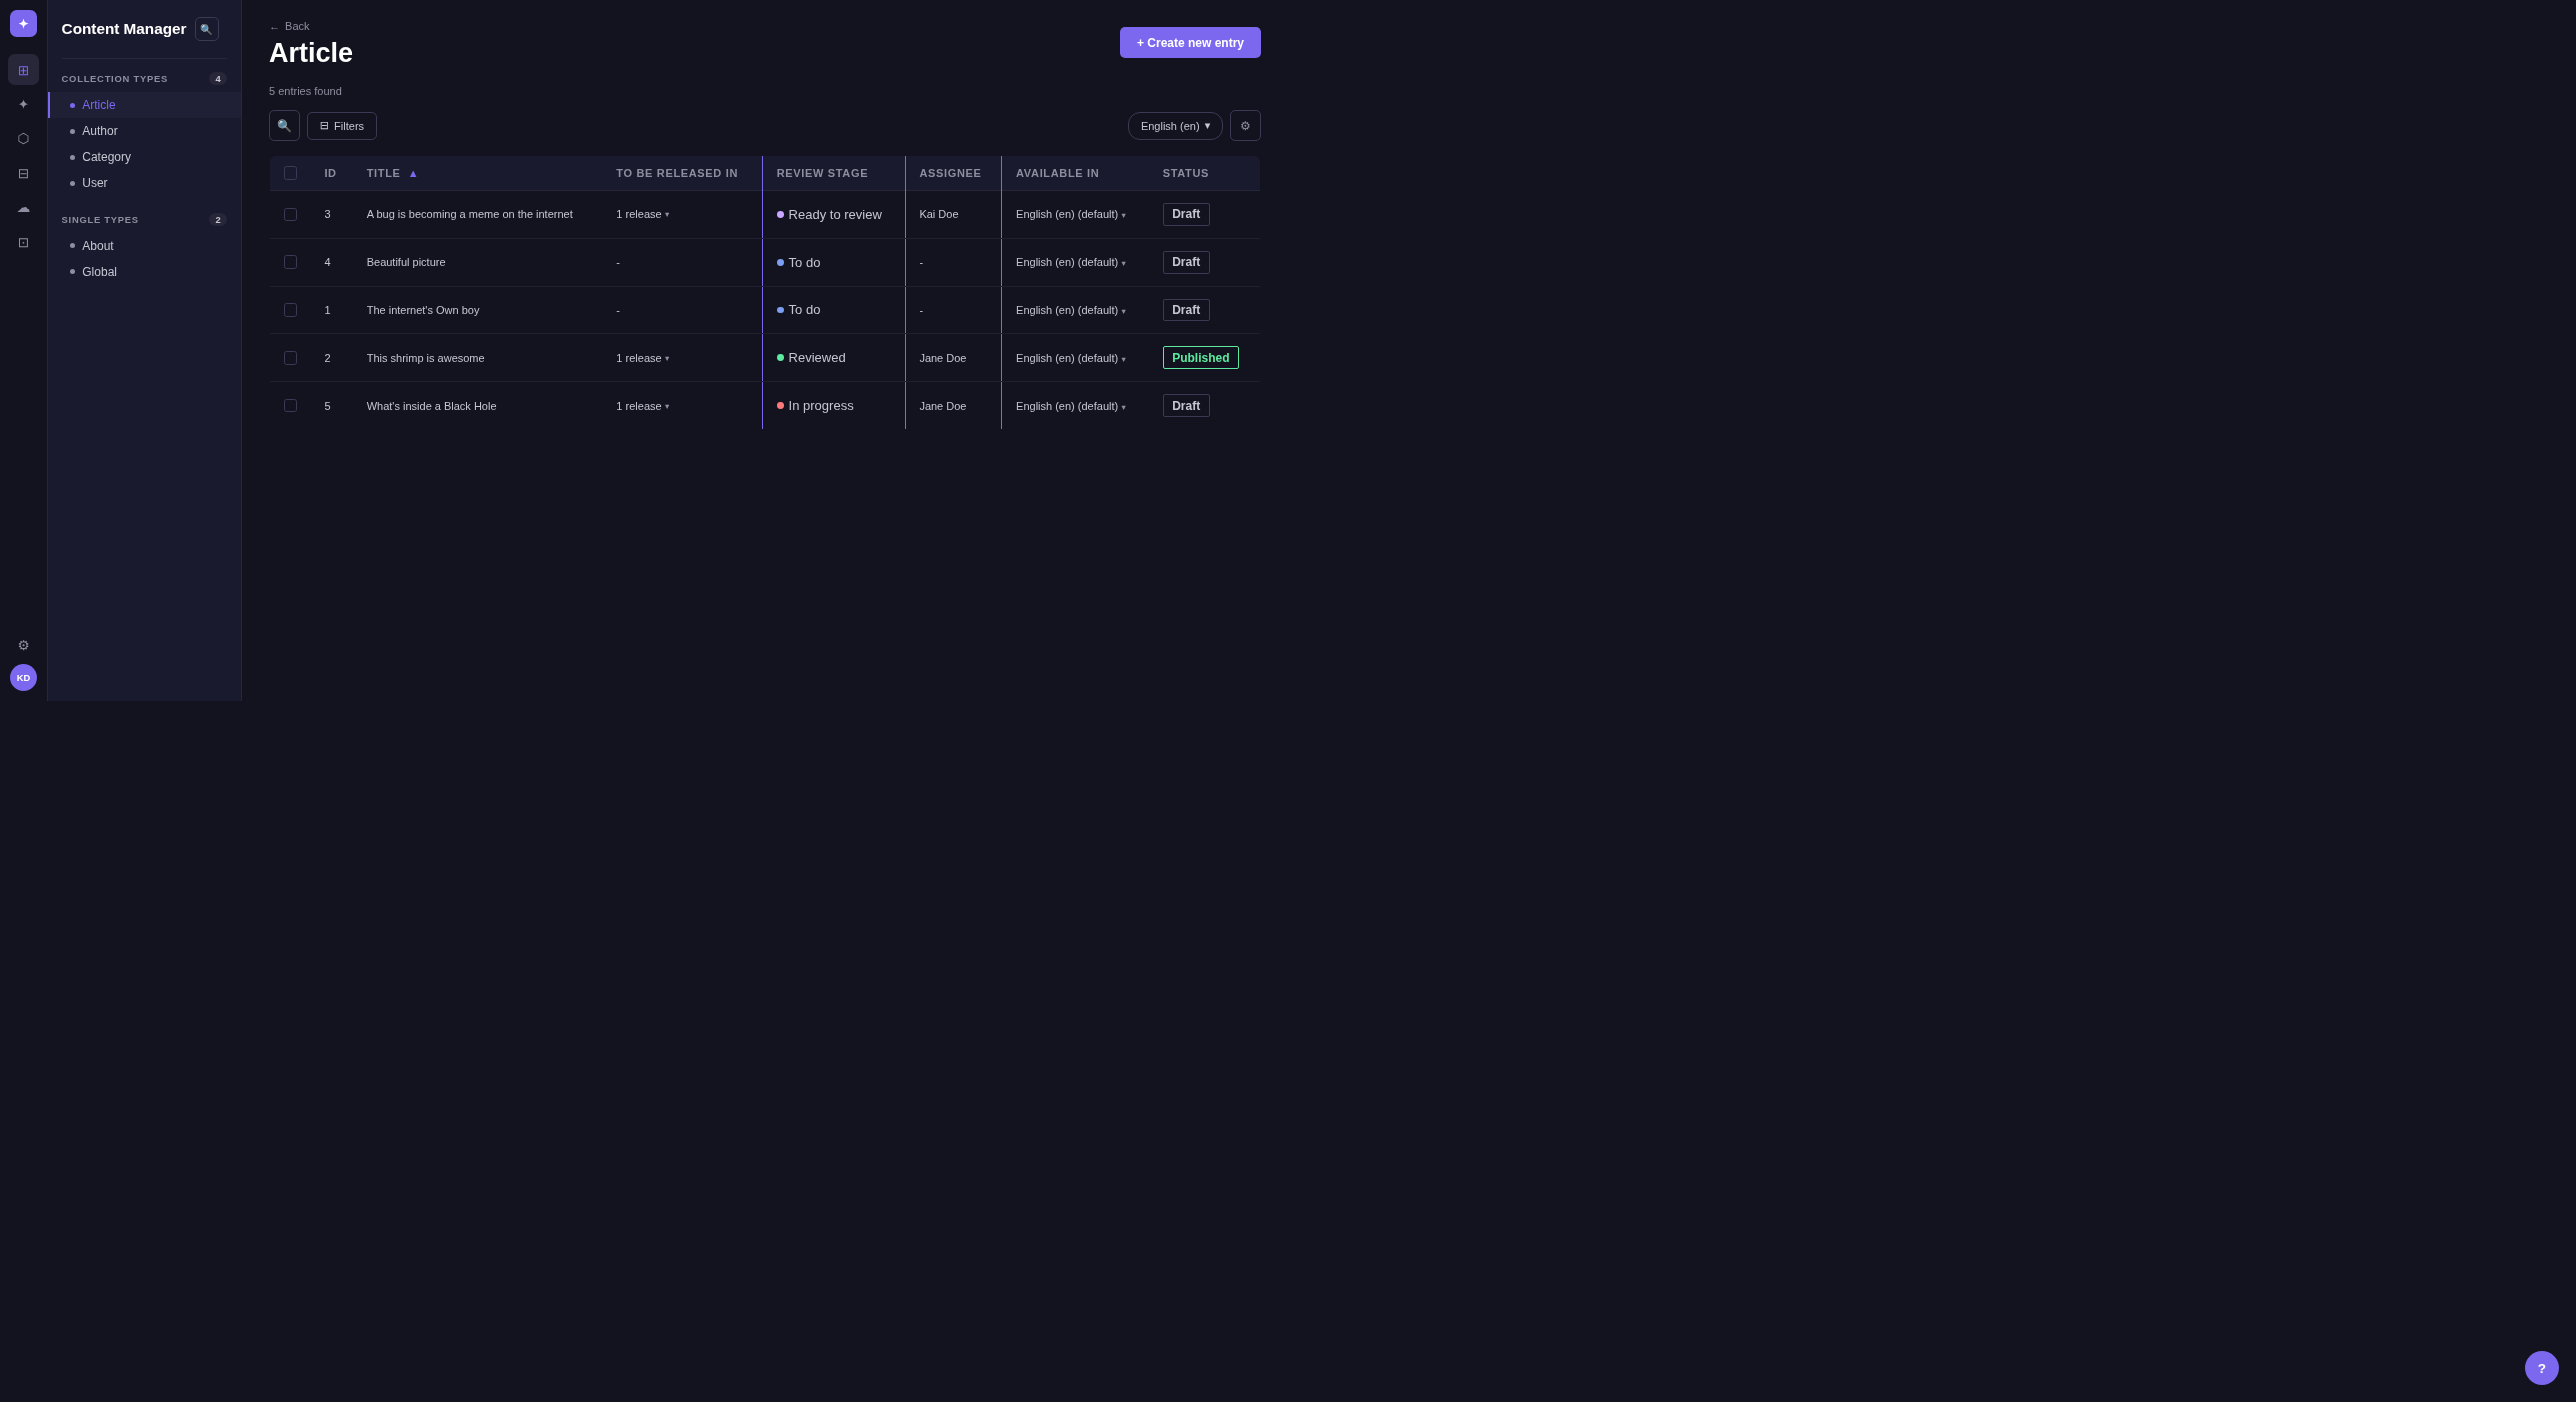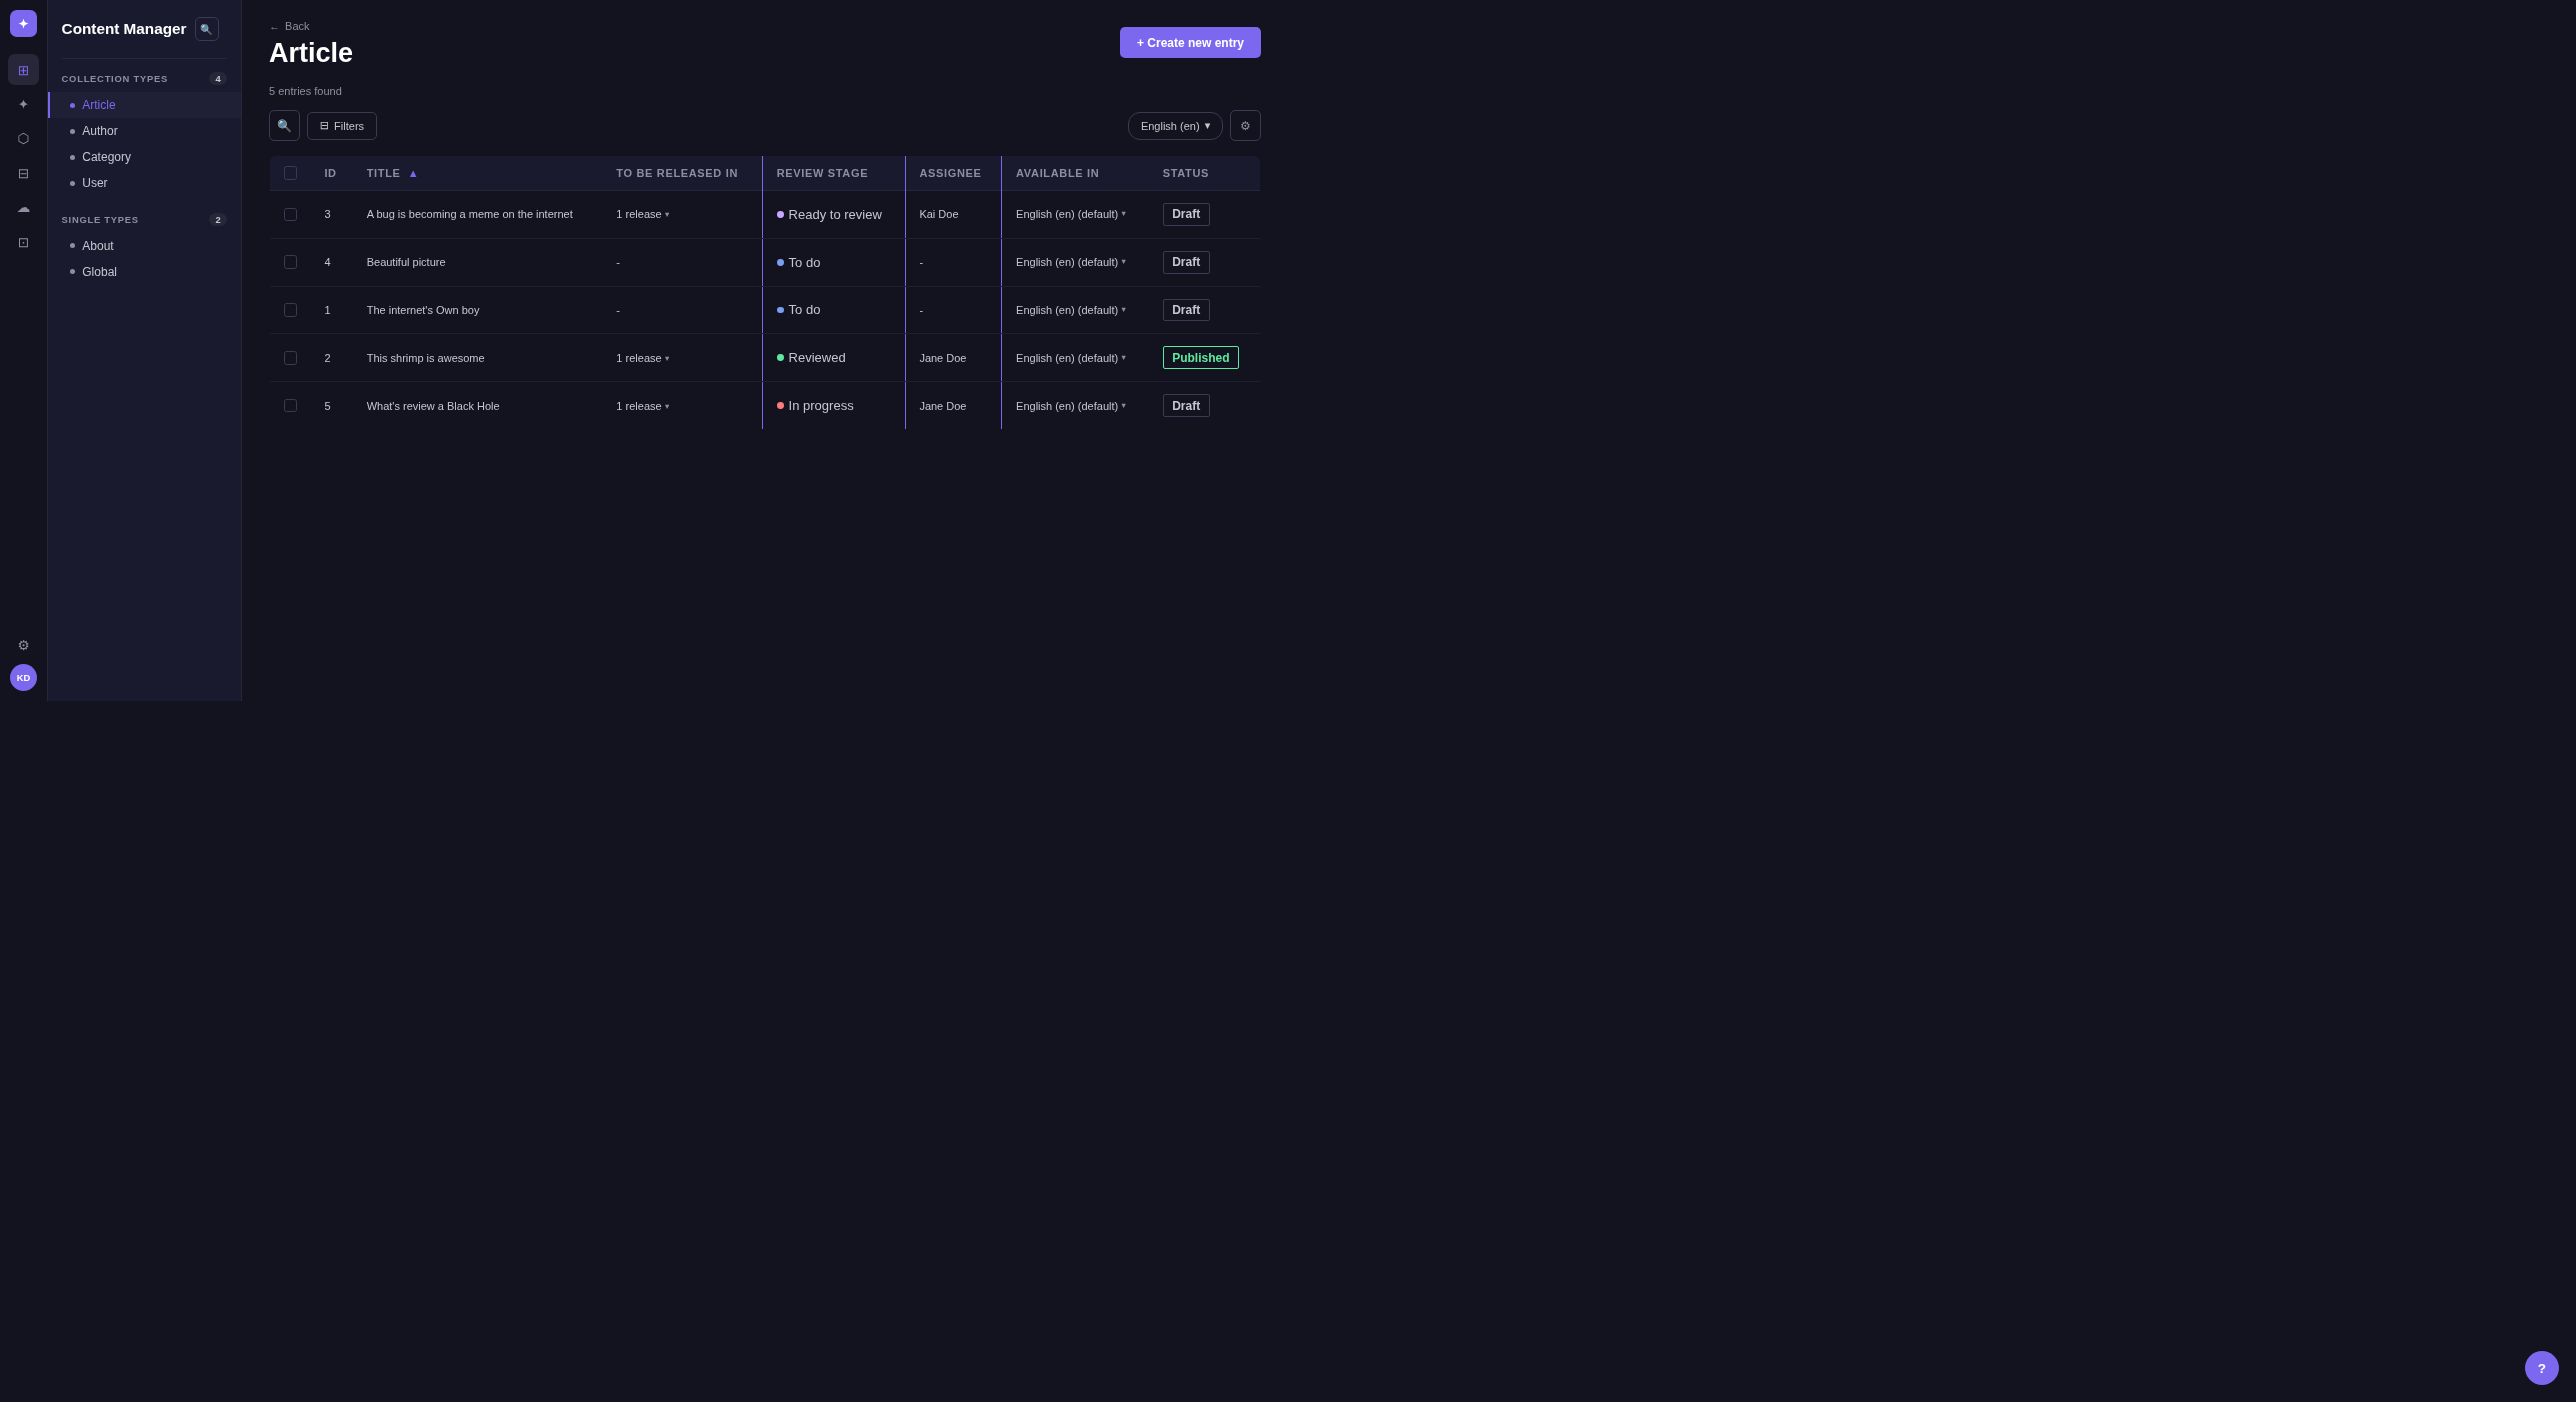--- a/index.html
+++ b/index.html
@@ -377,21 +377,21 @@
       background: transparent;
     }
     .status-published {
       color: #5de99f;
       border-color: #5de99f;
       background: transparent;
     }
 
     .lang-dropdown {
       display: flex;
-      align-items: flex-start;
+      align-items: flex-end;
       gap: 3.4px;
       cursor: pointer;
     }
     .lang-dropdown .chevron { font-size: 8.5px; color: #8e8ea0; }
 
     
     .help-btn {
       position: fixed;
       bottom: 17px;
       right: 17px;
@@ -633,21 +633,21 @@
     </td>
     <td>
       <span class="status-badge status-published">Published</span>
     </td>
   </tr>
           <tr>
     <td class="checkbox-cell">
       <div class="checkbox"></div>
     </td>
     <td class="id-cell">5</td>
-    <td class="title-cell">What's review a Black Hole</td>
+    <td class="title-cell">What's inside a Black Hole</td>
     <td>
               <div class="release-dropdown">
         <span>1 release</span>
         <span class="chevron">▾</span>
        </div>
             </td>
     <td class="review-last">
       <div class="stage-badge">
         <span class="stage-dot" style="background:#ff7b7b"></span>
         <span>In progress</span>

